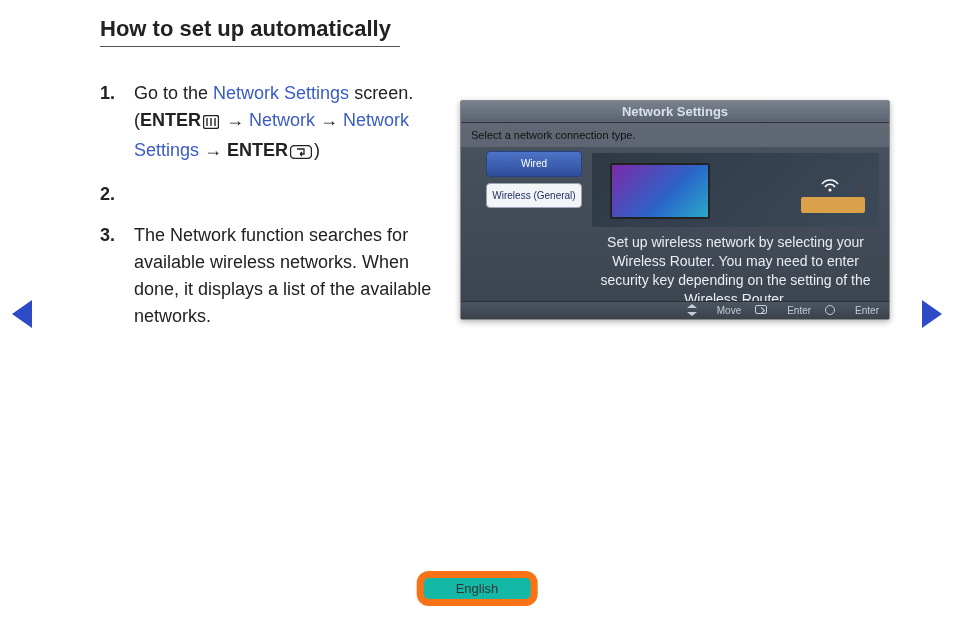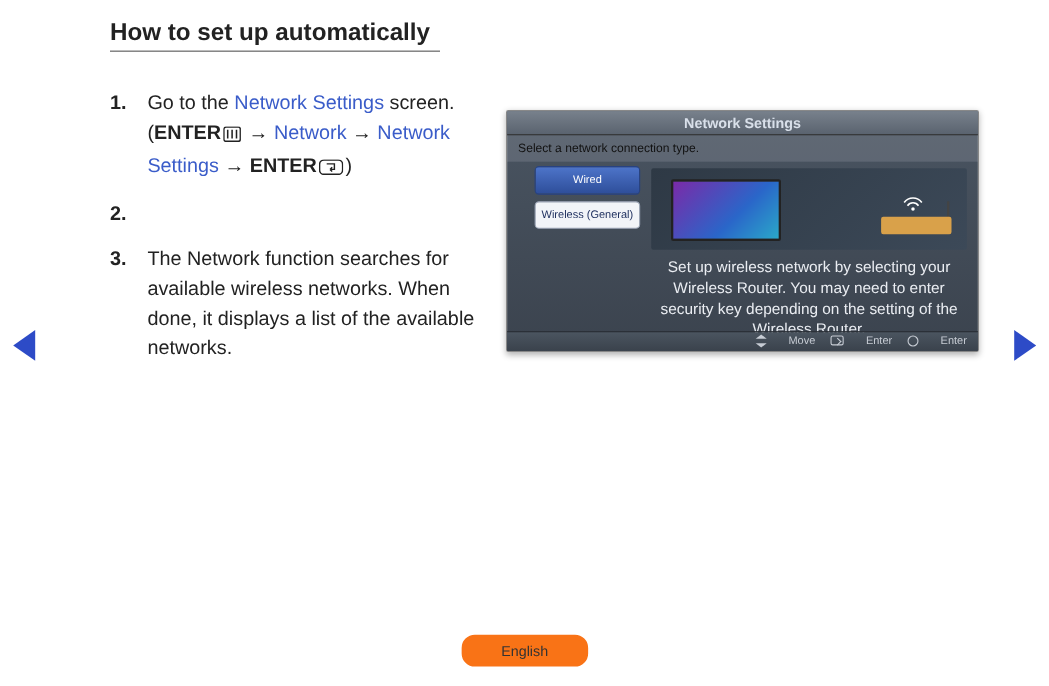--- a/index.html
+++ b/index.html
@@ -65,26 +65,26 @@
     border-top: 14px solid transparent;
     border-bottom: 14px solid transparent;
     border-left: 20px solid #2d4bc7;
     cursor: pointer;
   }
   .lang-pill {
     position: absolute;
     left: 50%;
     bottom: 18px;
     transform: translateX(-50%);
-    background: #f97316;
+    background: #14b8a6;
     border-radius: 12px;
     padding: 3px 32px;
     font-size: 13px;
     color: #333;
-    border: 4px solid #f97316;
+    border: 7px solid #f97316;
   }
 
   
   .tv-panel {
     position: absolute;
     left: 460px;
     top: 100px;
     width: 430px;
     height: 220px;
     background: linear-gradient(#4a5562, #3b434e);

